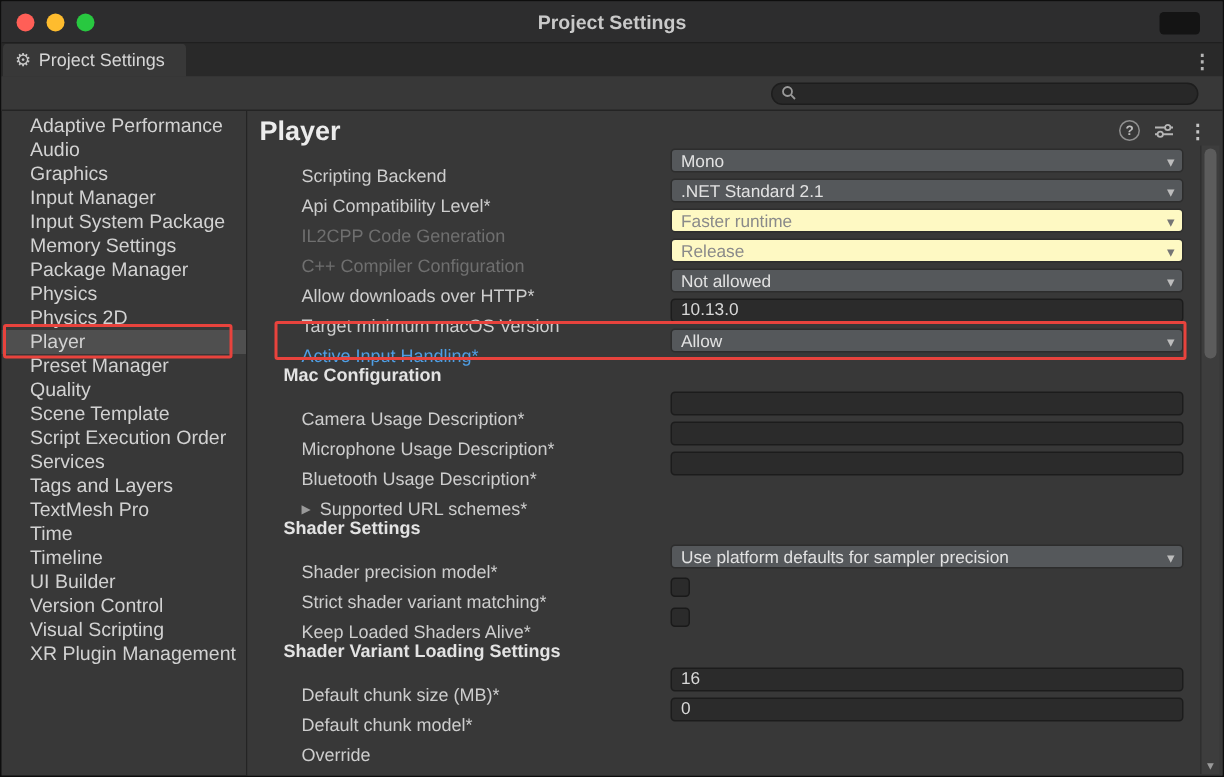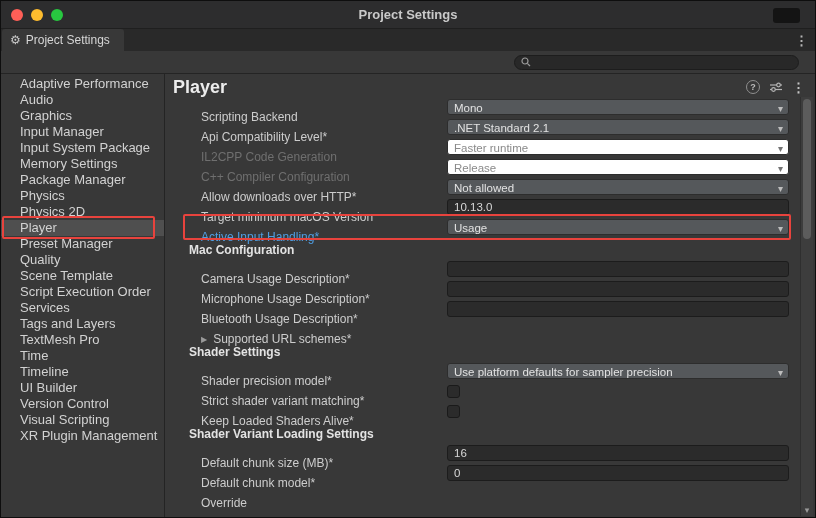--- a/index.html
+++ b/index.html
@@ -59,21 +59,21 @@
   .row-label { width:262px; flex:none; padding-left:16px; font-size:12px; color:#cdcdcd;
                white-space:nowrap; overflow:hidden;margin-top:19px; }
   .setting-row.disabled .row-label { color:#6f6f6f; }
   .row-label.highlight { color:var(--hl-label,#4f9ee3); }
   .foldout-tri { color:#9a9a9a; font-size:8px; margin-right:6px; vertical-align:1px; }
 
   .dropdown { flex:1; min-width:0; height:16px; background:#55585b; border:1px solid #2d2d2d;
               border-radius:3px; display:flex; align-items:flex-end; padding:0 5px 0 6px; }
   .dd-value { flex:1; min-width:0; font-size:11.5px; color:#e2e2e2; white-space:nowrap; overflow:hidden; }
   .dd-arrow { flex:none; color:#bdbdbd; font-size:10px; line-height:1; }
-  .setting-row.disabled .dropdown { background:#ffffff; }
+  .setting-row.disabled .dropdown { background:#fef9c3; }
   .setting-row.disabled .dd-value { color:#8a8a8a; }
   .setting-row.disabled .dd-arrow { color:#757575; }
 
   .textfield { flex:1; min-width:0; height:16px; background:#2b2b2b; border:1px solid #1c1c1c;
                border-radius:3px; display:flex; align-items:center; padding:0 6px;
                font-size:11.5px; color:#d8d8d8; white-space:nowrap; overflow:hidden; }
 
   .checkbox { flex:none; width:13px; height:13px; background:#2b2b2b; border:1px solid #1a1a1a;
               border-radius:3px; position:relative; }
   .checkbox .check { position:absolute; top:-2px; left:1px; color:#e8e8e8; font-size:11px; font-weight:bold; }
@@ -204,21 +204,21 @@
           </div>
           <div class="setting-row">
             <div class="row-label">Target minimum macOS Version</div>
             <div class="textfield">
               <span>10.13.0</span>
             </div>
           </div>
           <div class="setting-row">
             <div class="row-label highlight">Active Input Handling*</div>
             <div class="dropdown">
-              <span class="dd-value">Usage</span>
+              <span class="dd-value">Allow</span>
               <span class="dd-arrow">▾</span>
             </div>
             <div class="ann"></div>
           </div>
           <div class="section-header">Mac Configuration</div>
           <div class="setting-row">
             <div class="row-label">Camera Usage Description*</div>
             <div class="textfield">
               <span></span>
             </div>

